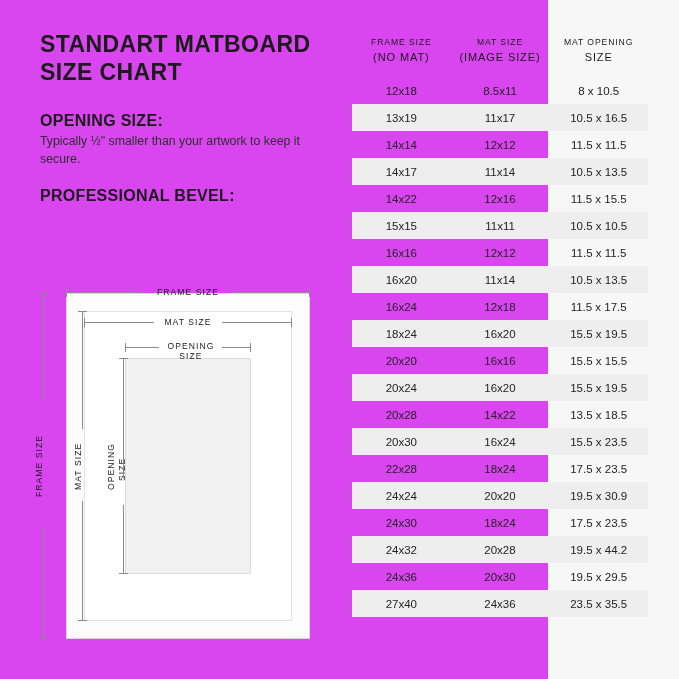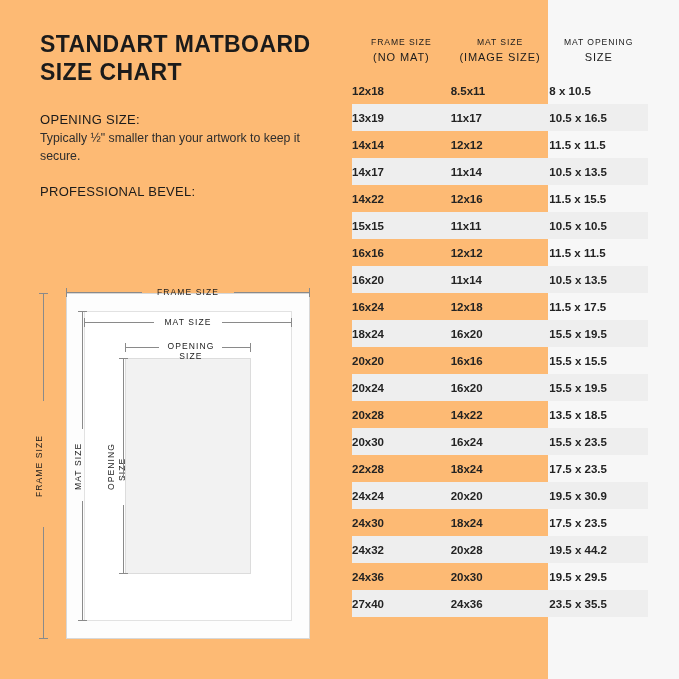--- a/index.html
+++ b/index.html
@@ -11,21 +11,21 @@
     height: 679px;
     background: #f7f7f7;
     font-family: "Liberation Sans", sans-serif;
     color: #222;
     overflow: hidden;
   }
   .page {
     position: relative;
     width: 548px;
     height: 679px;
-    background: #fdba74;
+    background: #d946ef;
   }
 
   
   .left {
     position: absolute;
     left: 40px;
     top: 30px;
     width: 300px;
   }
   .title {
@@ -34,22 +34,22 @@
     letter-spacing: 0.4px;
     line-height: 1.22;
     color: #1b1b1b;
     margin: 0 0 26px 0;
     text-transform: uppercase;
   }
   .block {
     margin-bottom: 18px;
   }
   .block-head {
-    font-size: 13px;
-    font-weight: normal;
+    font-size: 16px;
+    font-weight: bold;
     letter-spacing: 0.3px;
     color: #1b1b1b;
     margin-bottom: 3px;
     text-transform: uppercase;
     margin-top: 8px;
   }
   .block-body {
     font-size: 12.3px;
     line-height: 1.45;
     color: #2e2e2e;
@@ -163,23 +163,23 @@
   .row {
     display: flex;
     height: 27px;
     align-items: center;
   }
   .row.alt {
     background: #eeeeee;
   }
   .row .cell {
     flex: 1;
+    text-align: center;
     font-size: 11.5px;
     color: #232323;
-    font-weight: bold;
   }
 </style>
 </head>
 <body>
 
 <div class="page">
 
   <div class="left">
     <h1 class="title">STANDART MATBOARD SIZE CHART</h1>
 

